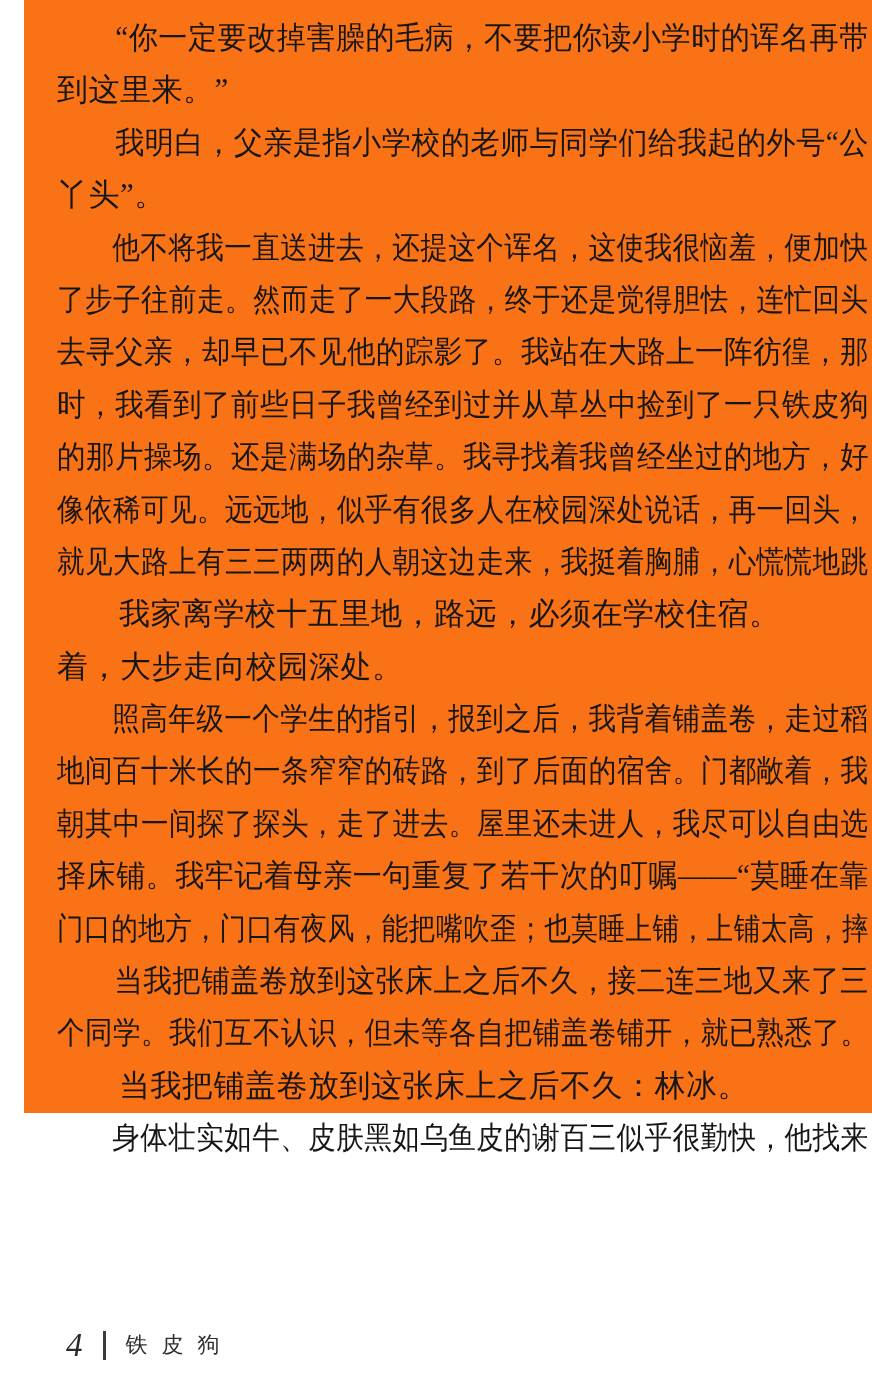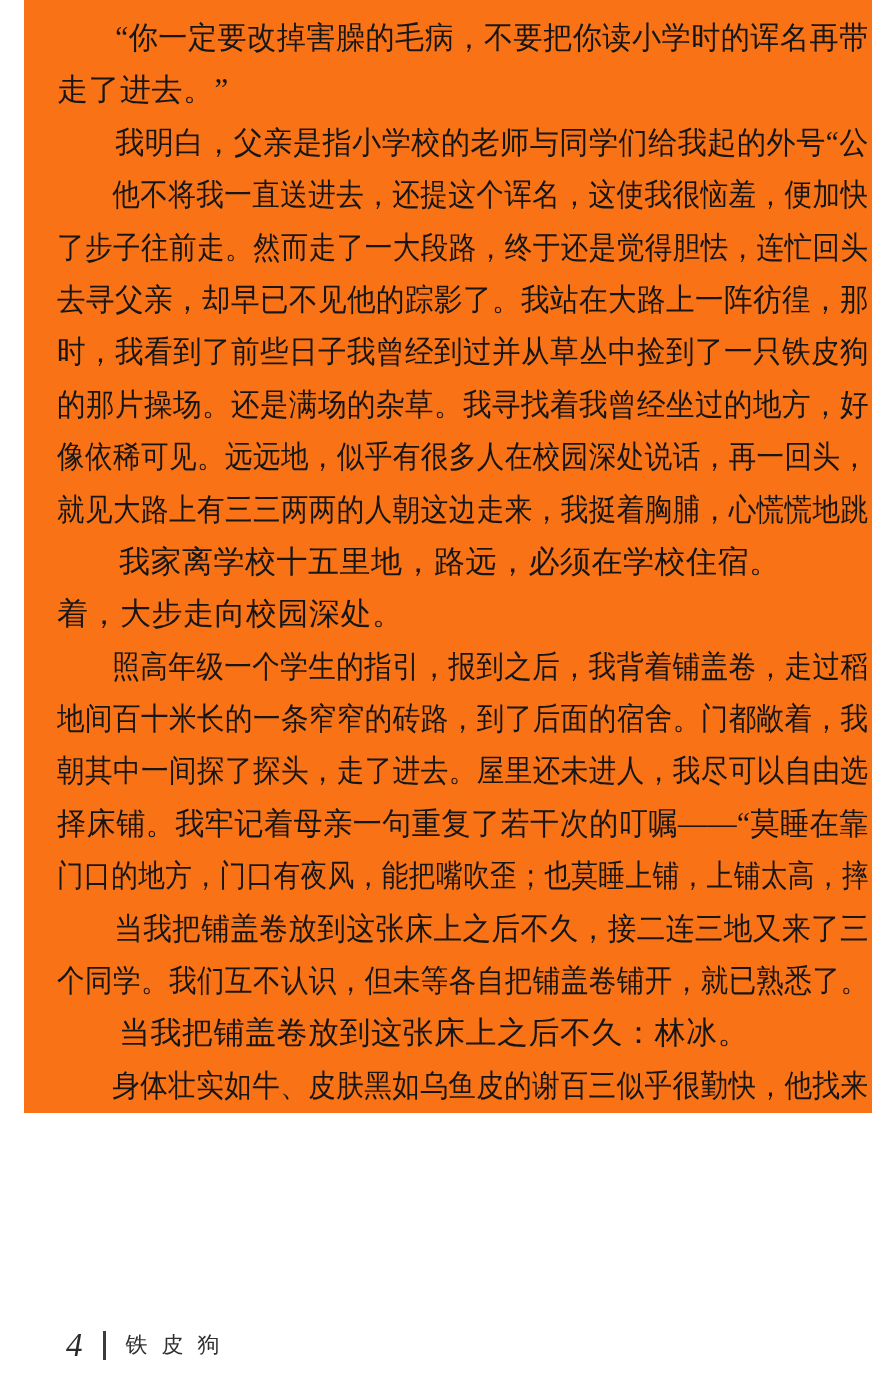--- a/index.html
+++ b/index.html
@@ -68,22 +68,23 @@
   }
 </style>
 </head>
 <body>
 
 <div class="page">
 
   <div class="text-block">
 
   <div class="line indent full" style="transform: scaleX(0.939815);">“你一定要改掉害臊的毛病，不要把你读小学时的诨名再带</div>
-      <div class="line">走了进去。”</div>
+      <div class="line">到这里来。”</div>
       <div class="line indent full" style="transform: scaleX(0.939815);">我明白，父亲是指小学校的老师与同学们给我起的外号“公</div>
+      <div class="line">丫头”。</div>
       <div class="line indent full" style="transform: scaleX(0.889376);">他不将我一直送进去，还提这个诨名，这使我很恼羞，便加快</div>
       <div class="line full" style="transform: scaleX(0.888403);">了步子往前走。然而走了一大段路，终于还是觉得胆怯，连忙回头</div>
       <div class="line full" style="transform: scaleX(0.920635);">去寻父亲，却早已不见他的踪影了。我站在大路上一阵彷徨，那</div>
       <div class="line full" style="transform: scaleX(0.920635);">时，我看到了前些日子我曾经到过并从草丛中捡到了一只铁皮狗</div>
       <div class="line full" style="transform: scaleX(0.920635);">的那片操场。还是满场的杂草。我寻找着我曾经坐过的地方，好</div>
       <div class="line full" style="transform: scaleX(0.888403);">像依稀可见。远远地，似乎有很多人在校园深处说话，再一回头，</div>
       <div class="line full" style="transform: scaleX(0.888403);">就见大路上有三三两两的人朝这边走来，我挺着胸脯，心慌慌地跳</div>
       <div class="line indent">我家离学校十五里地，路远，必须在学校住宿。</div>
       <div class="line">着，大步走向校园深处。</div>
       <div class="line indent full" style="transform: scaleX(0.889376);">照高年级一个学生的指引，报到之后，我背着铺盖卷，走过稻</div>

